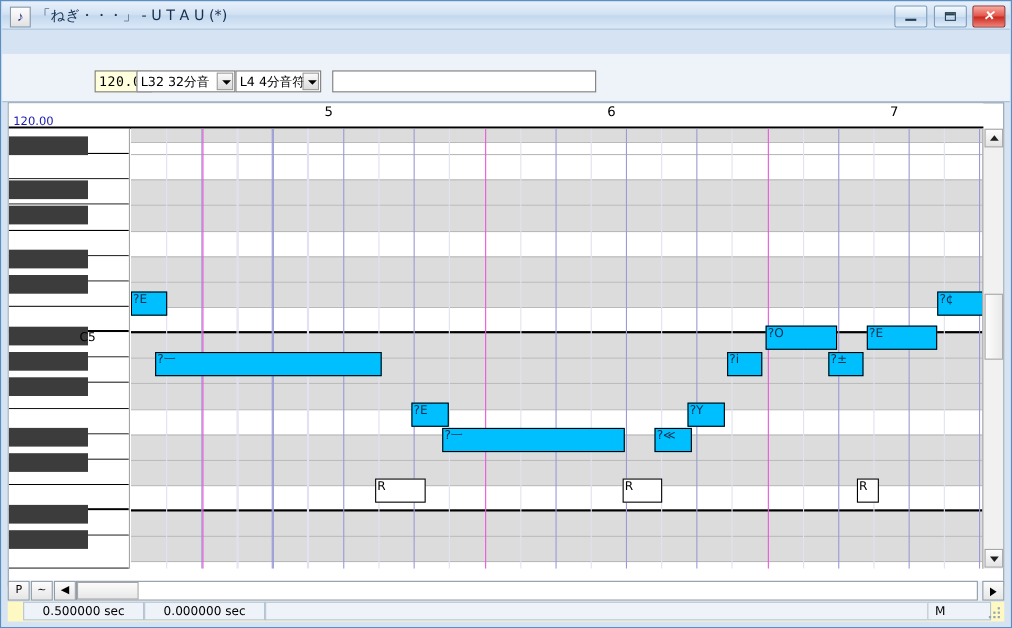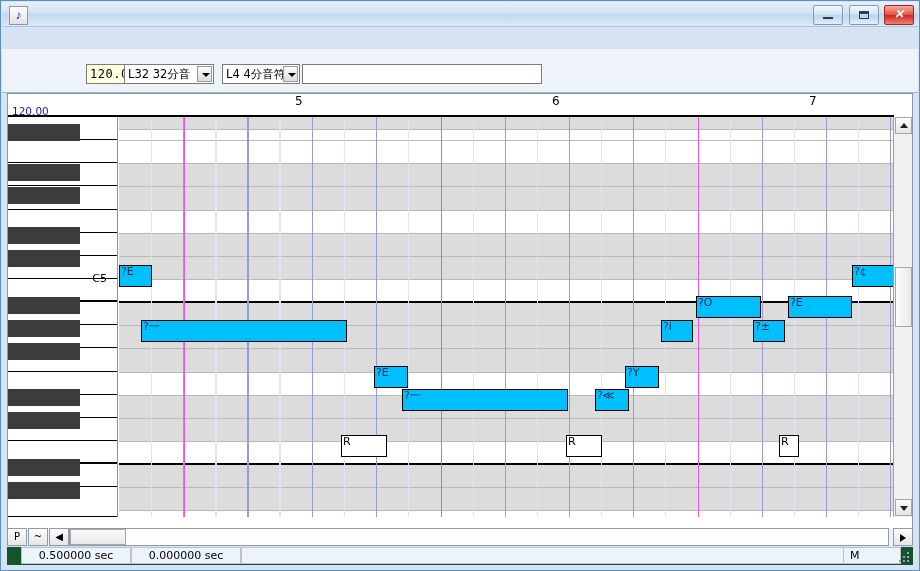--- a/index.html
+++ b/index.html
@@ -97,21 +97,21 @@
     position:absolute;right:1px;top:1px;width:15px;height:16px;
     background:linear-gradient(180deg,#fafafa,#dcdcdc);
     border:1px solid #9a9a9a;box-sizing:border-box;
   }
   .combo .carrow:after{
     content:"";position:absolute;left:4px;top:6px;
     border-left:4px solid transparent;border-right:4px solid transparent;
     border-top:4px solid #000;
   }
   .quant-combo{left:122px;top:63px;width:90px;}
-  .len-combo{left:212px;top:63px;width:78px;margin-left:8px;}
+  .len-combo{left:212px;top:63px;width:78px;}
   .lyric-field{left:300px;top:63px;width:240px;height:20px;background:#fff;}
 
   .tbtn{
     position:absolute;top:62px;width:24px;height:22px;
     background:linear-gradient(180deg,#fcfcfc,#e9e9e9 55%,#dcdcdc);
     border:1px solid #9aa0a6;box-sizing:border-box;
   }
   .tbtn.flat{border:1px solid #c8ccd0;background:#f0f0f0;}
   .sep{position:absolute;top:60px;width:1px;height:26px;background:#c0c6cc;}
 
@@ -128,22 +128,22 @@
     font-family:"DejaVu Sans","Liberation Sans",sans-serif;}
   .tempo-mark{position:absolute;left:4px;top:11px;font-size:10.5px;color:#1a1ab0;
     font-family:"DejaVu Sans","Liberation Sans",sans-serif;}
 
   .keyboard{
     position:absolute;left:0;top:23px;width:110px;height:400px;
     background:#fff;border-right:1px solid #909090;box-sizing:border-box;overflow:hidden;
   }
   .wkey{position:absolute;left:0;width:110px;background:#fff;border-bottom:1px solid #000;box-sizing:border-box;}
   .bkey{position:absolute;left:0;width:72px;background:#3c3c3c;box-sizing:border-box;}
-  .keylabel{position:absolute;right:10px;font-size:11px;color:#000;
-    font-family:"DejaVu Sans","Liberation Sans",sans-serif;}
+  .keylabel{position:absolute;right:30px;font-size:11px;color:#000;
+    font-family:"DejaVu Sans","Liberation Sans",sans-serif;margin-top:28px;}
 
   .grid{
     position:absolute;left:111px;top:23px;width:775px;height:400px;
     background:#fff;overflow:hidden;
   }
   .row{position:absolute;left:0;width:775px;box-sizing:border-box;}
   .row.black{background:#dcdcdc;}
   .row.white{background:#ffffff;}
   .rowline{position:absolute;left:0;width:775px;height:1px;background:#b9b9b9;}
   .rowline.c{height:1px;background:#000;}
@@ -203,21 +203,21 @@
     position:absolute;right:0;top:0;width:20px;height:18px;
     background:linear-gradient(180deg,#fcfcfc,#e6e6e6);
     border:1px solid #8f9ba6;box-sizing:border-box;
   }
   .hs-right:after{content:"";position:absolute;left:6px;top:5px;
     border-top:4px solid transparent;border-bottom:4px solid transparent;border-left:6px solid #000;}
 
   
   .statusbar{
     position:absolute;left:6px;top:546px;width:906px;height:18px;
-    background:#14532d;box-sizing:border-box;
+    background:#fef9c3;box-sizing:border-box;
   }
   .st-cell{
     position:absolute;top:0;height:17px;line-height:16px;
     border:1px solid #b6c4d2;box-sizing:border-box;
     background:#eef3f9;font-size:11px;color:#000;text-align:center;
     font-family:"DejaVu Sans","Liberation Sans",sans-serif;
   }
   .grip{position:absolute;right:2px;bottom:1px;width:12px;height:12px;}
   .grip i{position:absolute;width:2px;height:2px;background:#93a4b4;}
 
@@ -228,20 +228,21 @@
   .pause-b{position:absolute;top:5px;width:3px;height:10px;background:#000;}
   .stop-b{position:absolute;left:7px;top:6px;width:9px;height:9px;background:#000;}
 </style>
 </head>
 <body>
 
 <div class="window">
 
   <div class="titlebar">
     <div class="title-icon">♪</div>
+    <div class="title-text">「ねぎ・・・」 - U T A U (*)</div>
     <div class="win-btns">
       <span class="win-btn"><i class="wb-min"></i></span>
       <span class="win-btn"><i class="wb-max"></i></span>
       <span class="win-btn close"><i class="wb-x">✕</i></span>
     </div>
   </div>
 
 
   <div class="toolbar">
 

